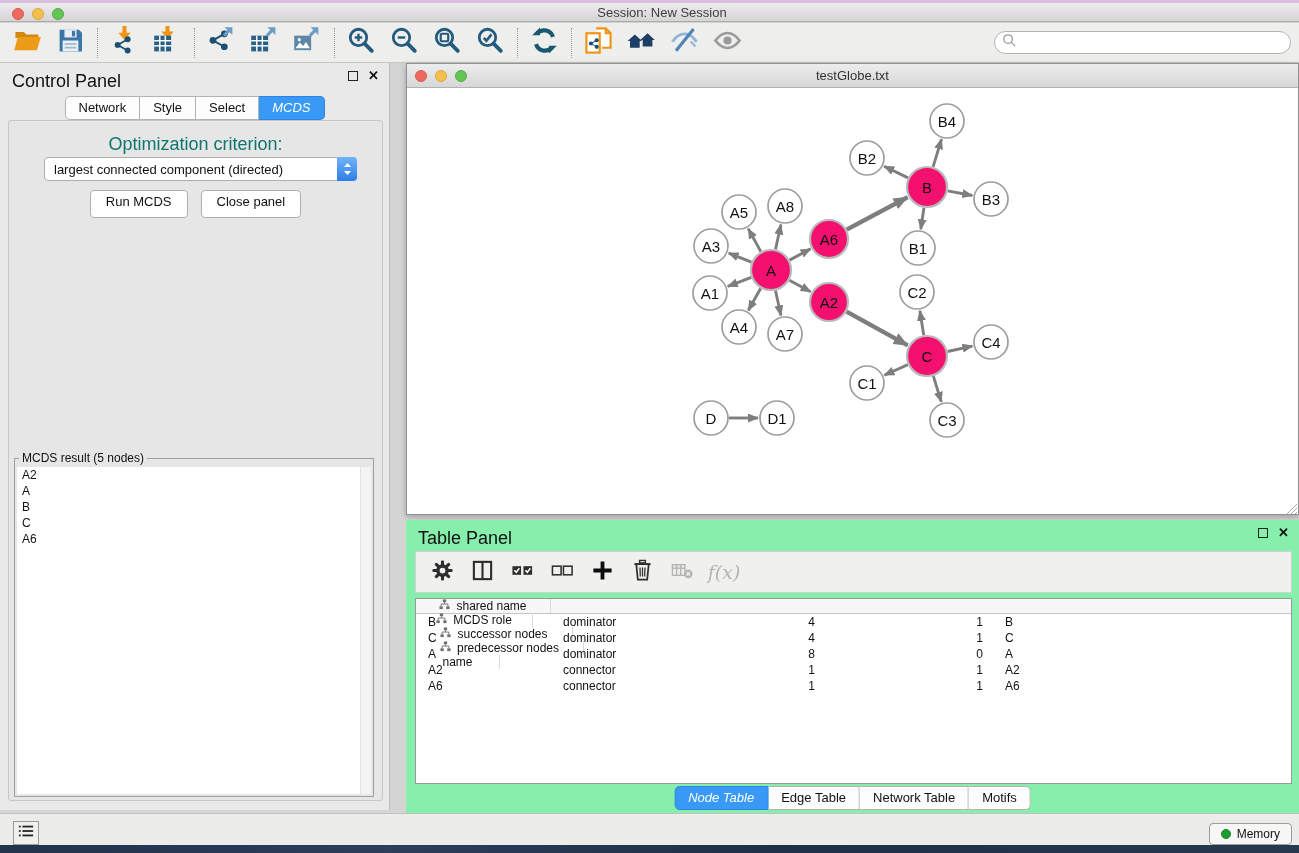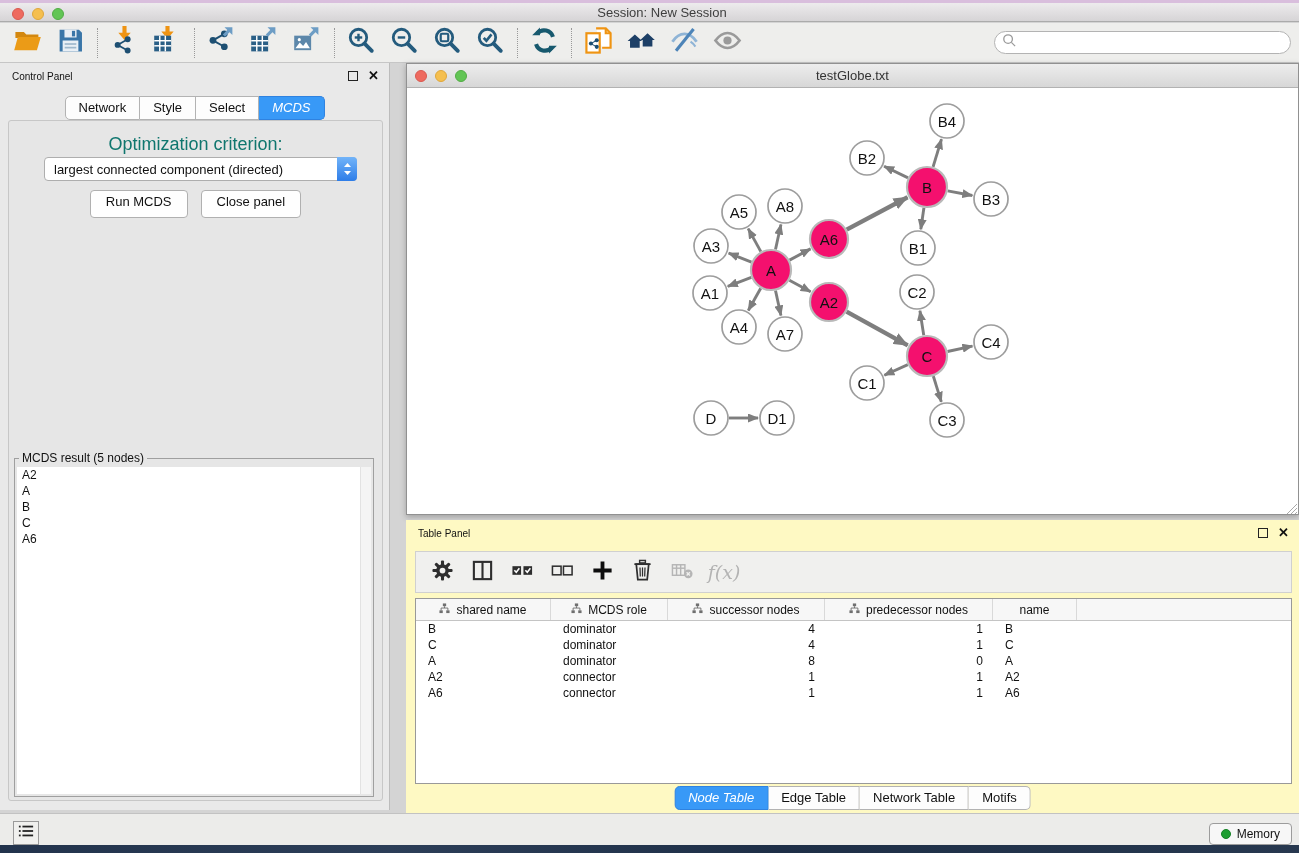--- a/index.html
+++ b/index.html
@@ -32,21 +32,21 @@
   #search-wrap {
     margin-left:auto; width:297px; height:23px; background:#fff;
     border:1px solid #b3b3b3; border-radius:12px; display:flex; align-items:center; padding-left:7px;
   }
   #search-wrap input { border:none; outline:none; flex:1; font-size:12px; background:transparent; height:18px; }
   
   #control-panel {
     position:absolute; left:0; top:63px; width:390px; height:747px;
     background:#e9e9e9; border-right:1px solid #bcbcbc;
   }
-  .panel-title { position:absolute; left:12px; top:8px; font-size:10px; color:#111; }
+  .panel-title { position:absolute; left:12px; top:8px; font-size:18px; color:#111; }
   .panel-wctl { position:absolute; right:10px; top:7px; display:flex; gap:10px; align-items:center; }
   .float-box { width:10px; height:10px; border:1.5px solid #222; background:transparent; }
   .close-x { font-size:13px; font-weight:bold; color:#111; line-height:12px; }
   .cp-tabs { position:absolute; top:33px; left:50%; transform:translateX(-50%); display:flex; }
   .seg-tab {
     font-size:13px; padding:3px 13px 4px; background:#fdfdfd; color:#111;
     border:1px solid #b3b3b3; border-left:none; white-space:nowrap;
   }
   .seg-tab:first-child { border-left:1px solid #b3b3b3; border-radius:5px 0 0 5px; }
   .seg-tab:last-child { border-radius:0 5px 5px 0; }
@@ -90,33 +90,33 @@
   .nw-titlebar {
     position:absolute; left:0; top:0; right:0; height:24px;
     background:linear-gradient(#ededed,#d7d7d7); border-bottom:1px solid #b2b2b2;
   }
   .nw-titlebar .title { text-align:center; font-size:13px; line-height:24px; color:#333; }
   .nw-titlebar .lights { top:6px; left:8px; }
   .nw-canvas { position:absolute; left:0; top:25px; right:0; bottom:0; background:#fff; }
   #graph-svg { position:absolute; left:0; top:0; }
   #resize-grip { position:absolute; right:1px; bottom:1px; width:13px; height:13px; }
   
-  #table-panel { position:absolute; left:406px; top:520px; width:893px; height:293px; background:#fef9c3; }
+  #table-panel { position:absolute; left:406px; top:520px; width:893px; height:293px; background:#86efac; }
   .tp-toolbar {
     position:absolute; left:9px; right:7px; top:31px; height:42px;
     background:#f0f0ee; border:1px solid #d0d0d0;
     display:flex; align-items:center; padding-left:13px; gap:14px;
   }
   .tp-btn { width:26px; height:28px; display:flex; align-items:center; justify-content:center; }
   .fx { font-family:"DejaVu Serif", serif; font-style:italic; font-size:19px; color:#b3b3b3; padding-left:4px; }
   .tp-table {
     position:absolute; left:9px; right:7px; top:78px; bottom:29px;
     background:#fff; border:1px solid #999; overflow:hidden;
   }
-  .tp-header { display:flex; height:22px; background:#f7f7f7; border-bottom:1px solid #c4c4c4; }
+  .tp-header { display:flex; height:15px; background:#f7f7f7; border-bottom:1px solid #c4c4c4;flex-direction:column; }
   .tp-hcell {
     display:flex; align-items:center; justify-content:center; gap:6px;
     font-size:12px; color:#111; border-right:1px solid #d9d9d9; height:100%;
   }
   .tp-row { display:flex; height:16px; }
   .tp-cell { font-size:12px; line-height:16px; color:#111; overflow:hidden; white-space:nowrap; }
   .tp-tabs { position:absolute; bottom:3px; left:50%; transform:translateX(-50%); display:flex;margin-top:20px; }
   
   #status-bar {
     position:absolute; left:0; top:813px; width:1299px; height:32px;

